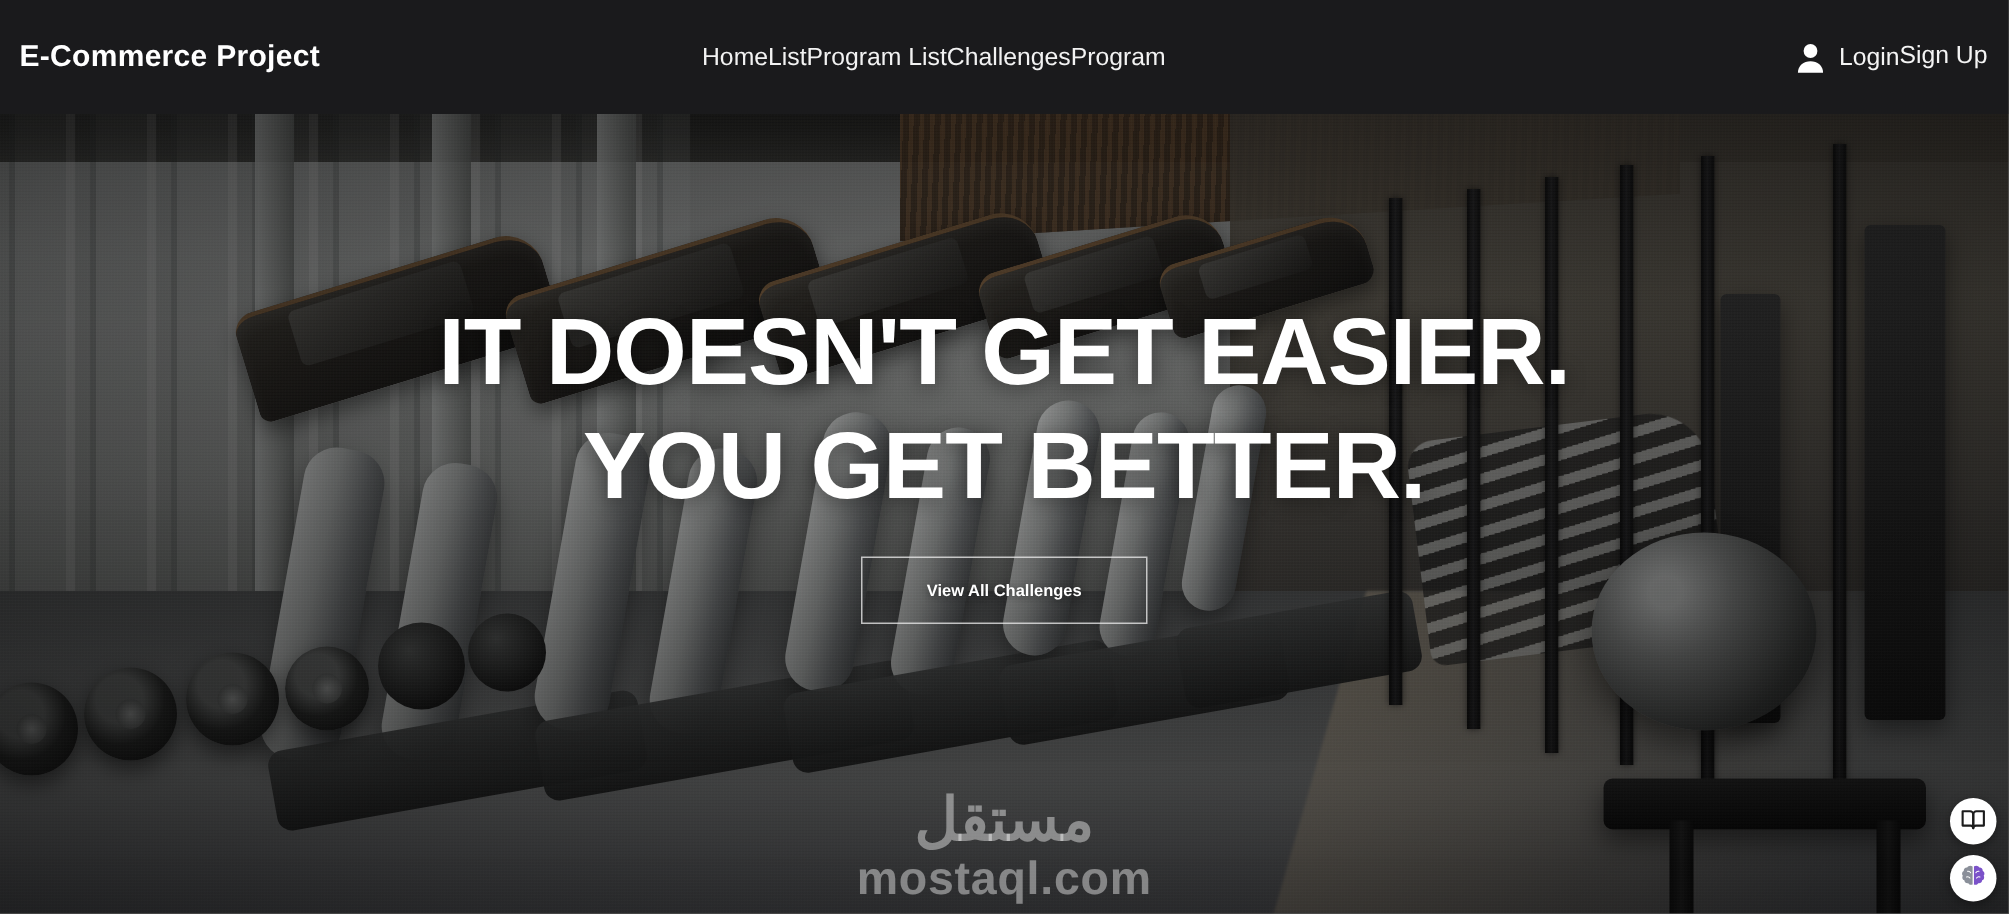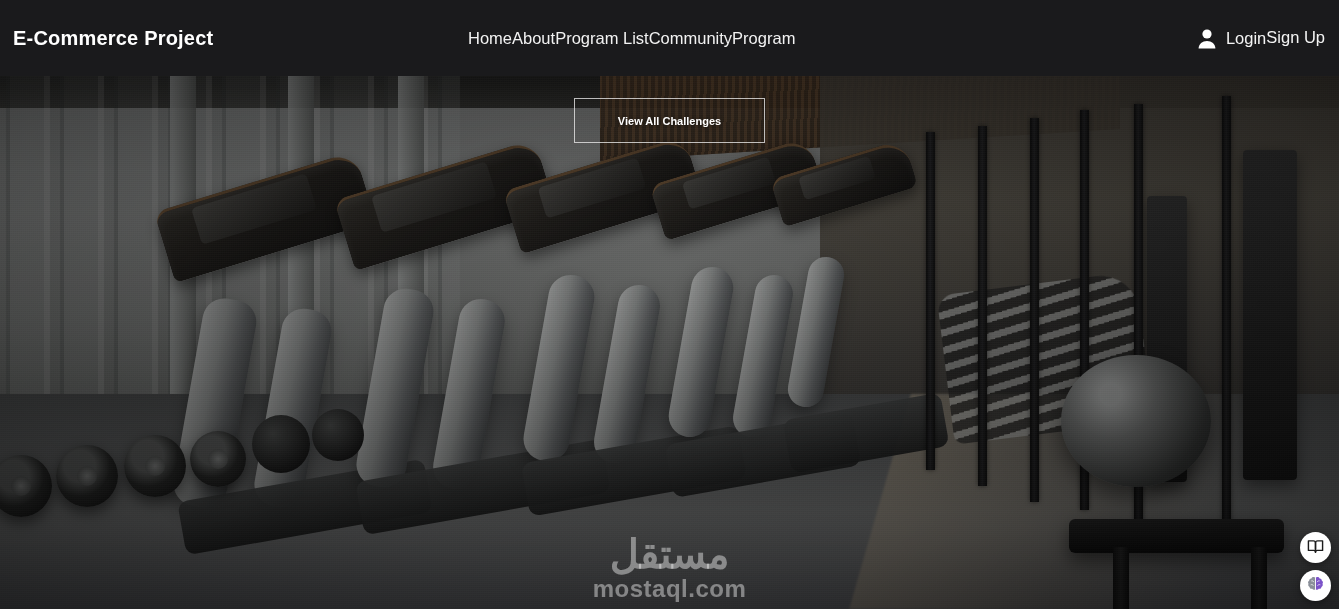--- a/index.html
+++ b/index.html
@@ -227,21 +227,21 @@
     z-index:22; pointer-events:none;
   }
   .wm-ar {
     color:rgba(255,255,255,.42);
     font-size:40px; font-weight:bold; line-height:1;
     direction:rtl;
   }
   .wm-en {
     margin-top:3px;
     color:rgba(255,255,255,.42);
-    font-size:24px; font-weight:bold; line-height:1; letter-spacing:.5px;
+    font-size:31px; font-weight:bold; line-height:1; letter-spacing:.5px;
   }
 
   
   .widgets {
     position:absolute; right:8px; bottom:8px;
     display:flex; flex-direction:column; gap:7px;
     z-index:40;
   }
   .widget-btn {
     width:31px; height:31px; border-radius:50%;
@@ -332,41 +332,45 @@
       <div class="grain"></div>
     </div>
     <div class="overlay"></div>
   </div>
 
   <nav class="navbar">
     <div class="brand">E-Commerce Project</div>
 
     <div class="nav-links">
       <a class="nav-link" href="#">Home</a>
-      <a class="nav-link" href="#">About</a>
+      <a class="nav-link" href="#">List</a>
       <a class="nav-link" href="#">Program List</a>
-      <a class="nav-link" href="#">Community</a>
+      <a class="nav-link" href="#">Challenges</a>
       <a class="nav-link" href="#">Program</a>
     </div>
 
     <div class="nav-right">
       <div class="login-group">
         <span>
           <svg class="user-icon" viewBox="0 0 20 21" aria-hidden="true">
             <circle cx="10" cy="6" r="4.6" fill="#ffffff"></circle>
             <path d="M1.6 20.5c0-4.7 3.8-7.6 8.4-7.6s8.4 2.9 8.4 7.6z" fill="#ffffff"></path>
           </svg>
         </span>
         <a class="auth-link" href="#">Login</a>
       </div>
       <a class="auth-link" href="#">Sign Up</a>
     </div>
   </nav>
 
   <div class="hero-content">
+    <h1 class="headline">
+      <span>IT DOESN'T GET EASIER.</span>
+      <span class="l2">YOU GET BETTER.</span>
+    </h1>
     <button class="cta">View All Challenges</button>
   </div>
 
   <div class="watermark">
     <div class="wm-ar">مستقل</div>
     <div class="wm-en">mostaql.com</div>
   </div>
 
   <div class="widgets">
     <button class="widget-btn">

